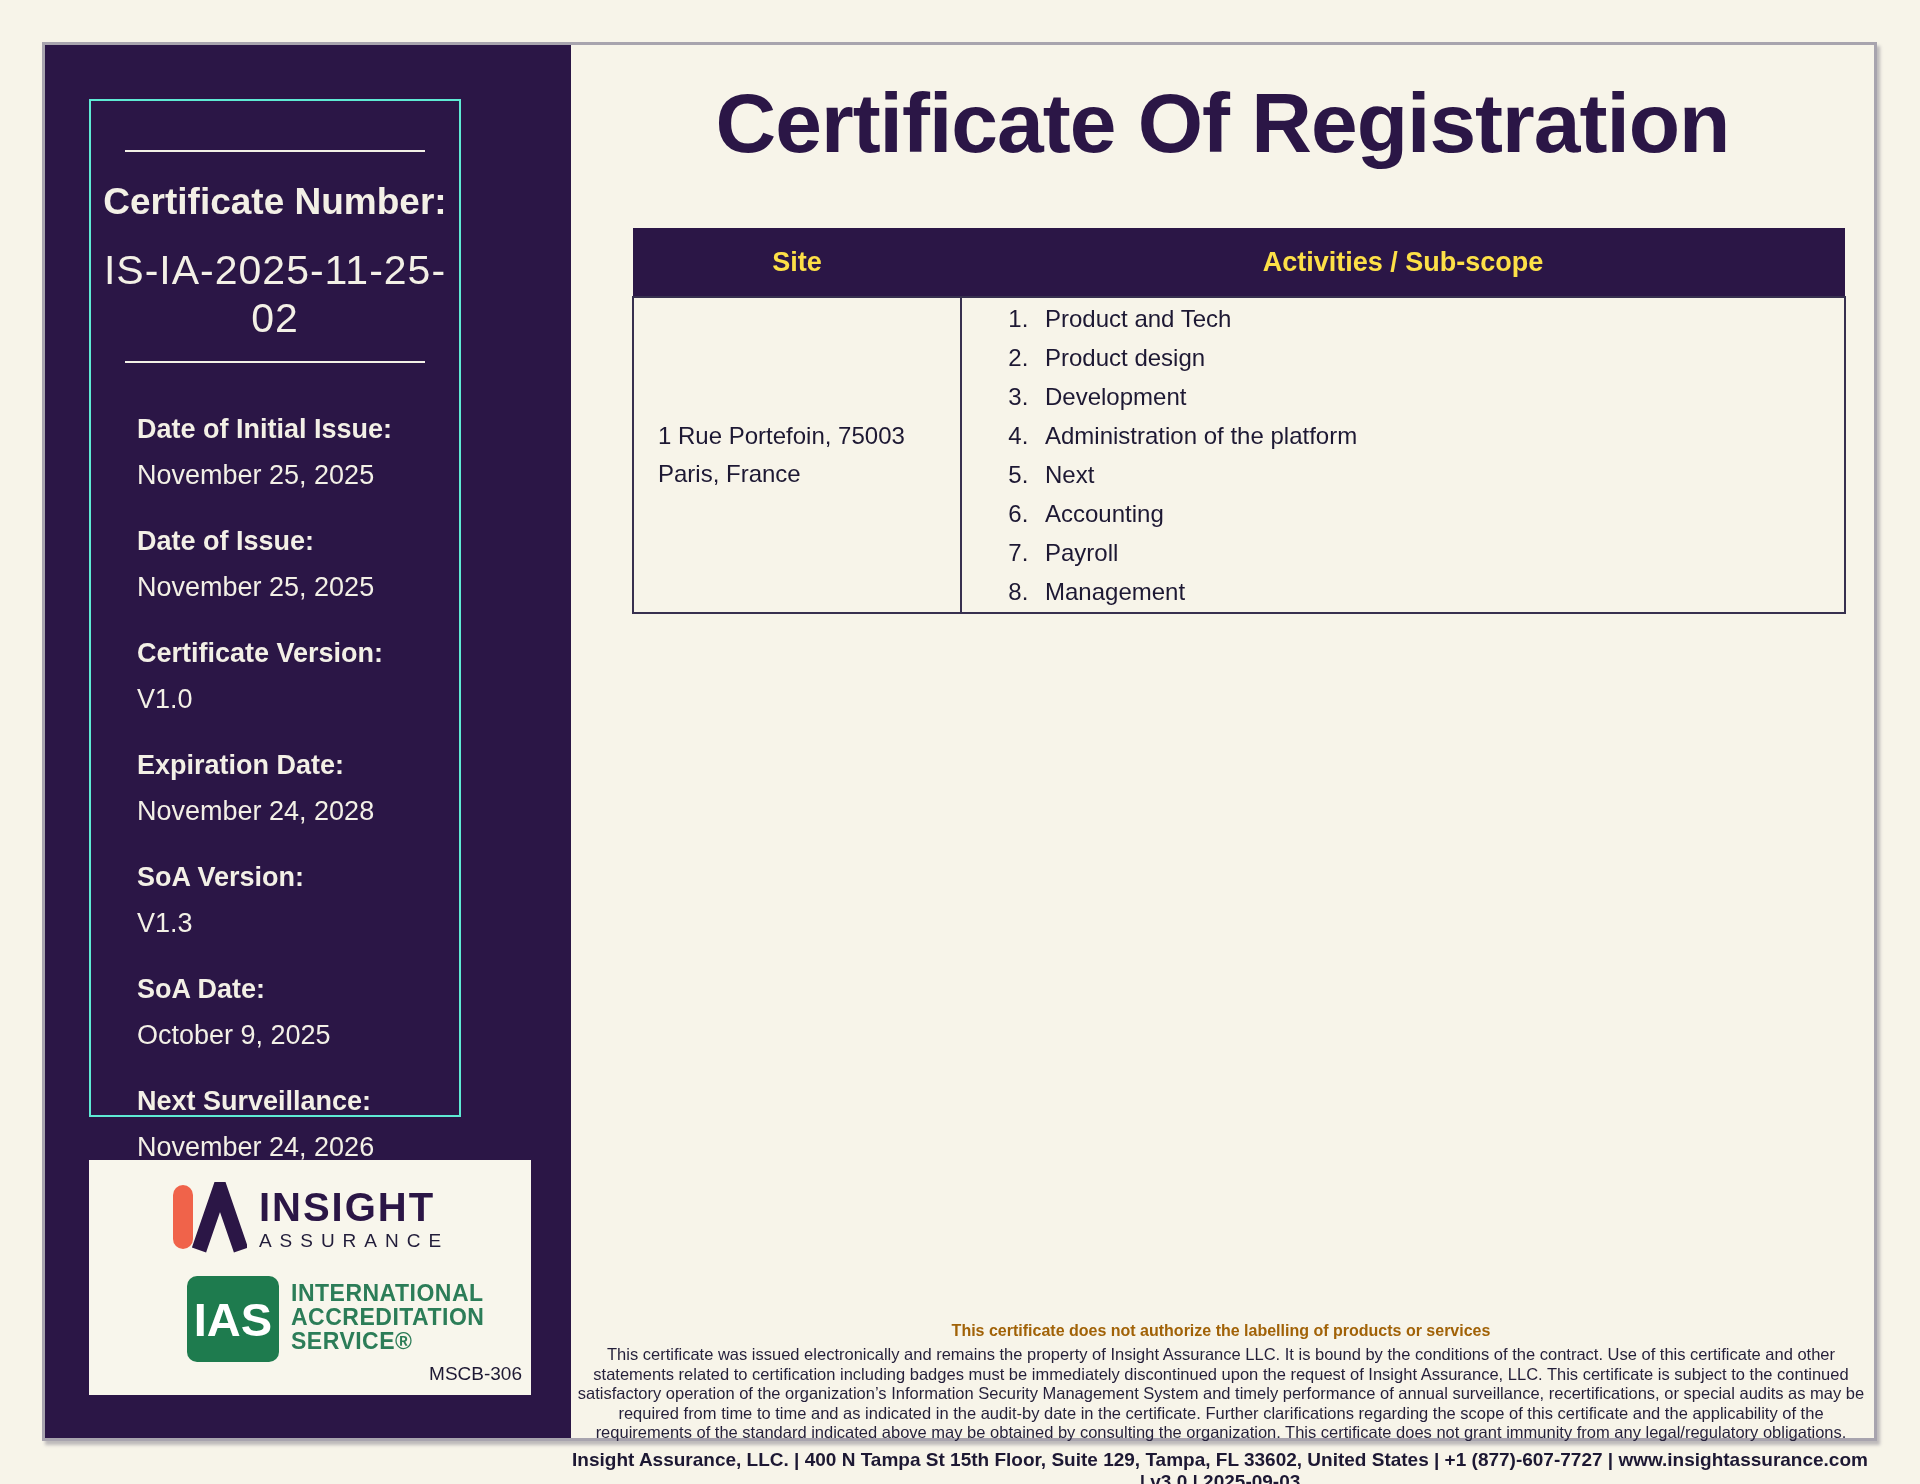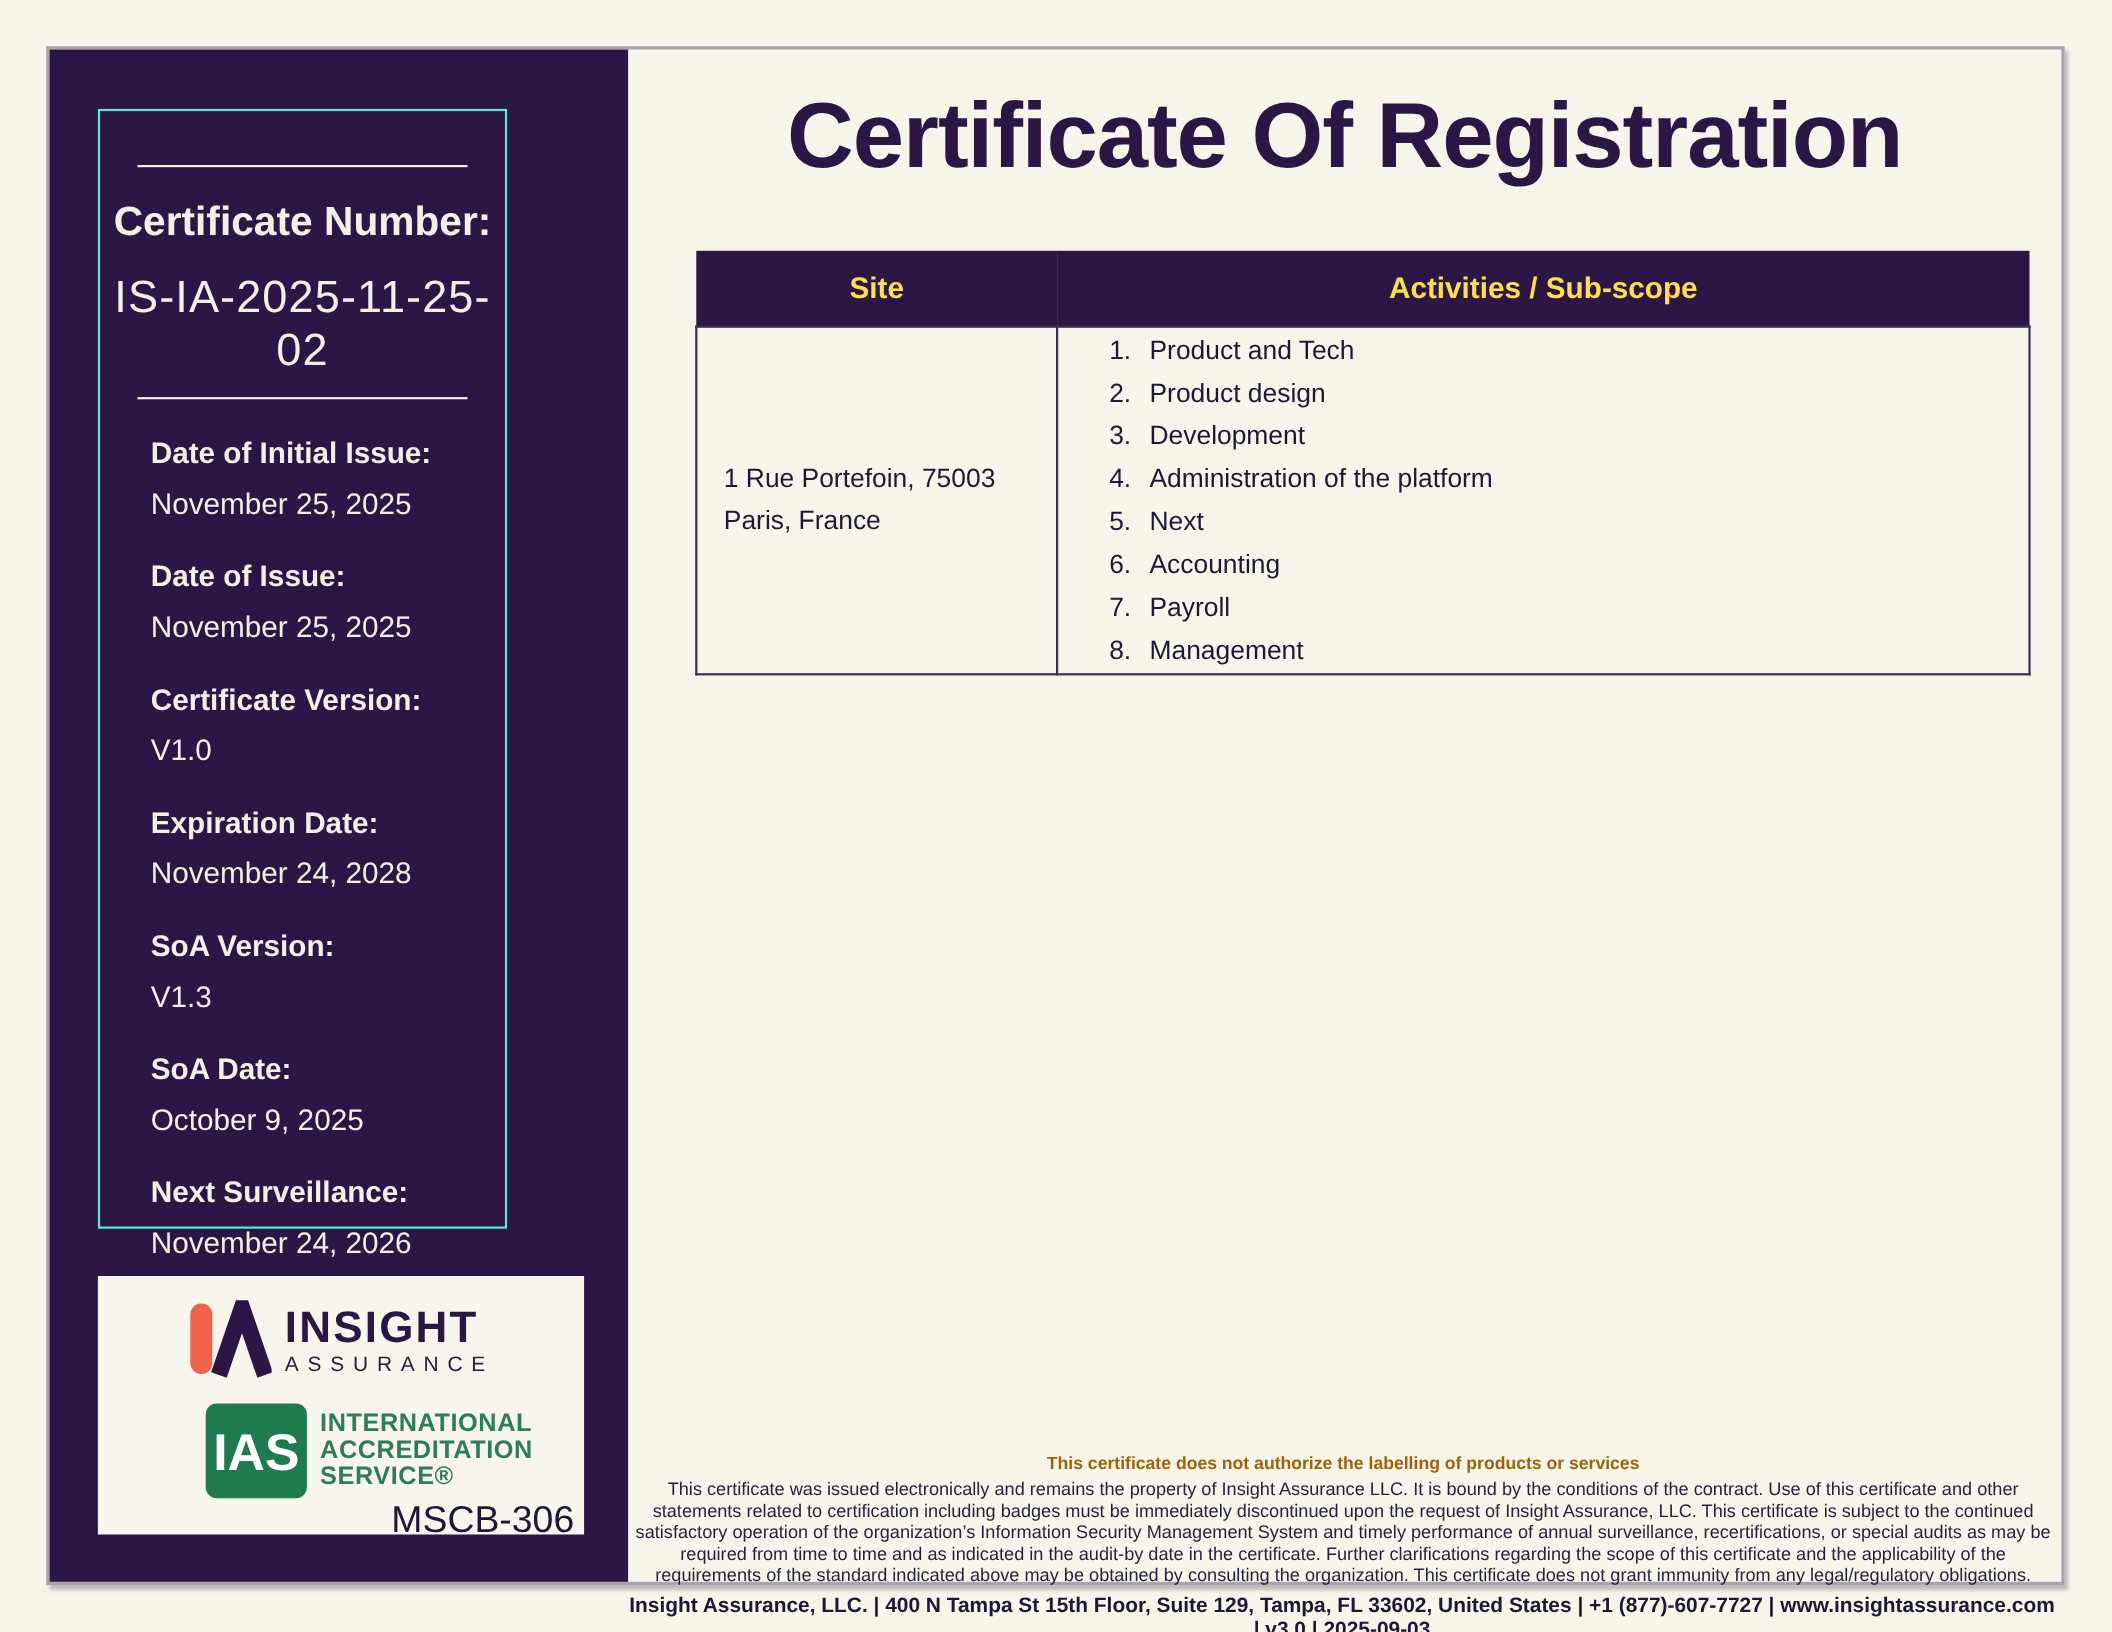--- a/index.html
+++ b/index.html
@@ -19,38 +19,38 @@
   .sidebar{position:absolute;left:0;top:0;width:526px;height:100%;background:#2b1646;}
   .detail-box{
     position:absolute;left:44px;top:54px;width:372px;height:1018px;
     box-sizing:border-box;border:2px solid #5eead4;color:#f3f0e6;
   }
   .rule{width:300px;border-top:2px solid #f3f0e6;margin:0 auto;}
   .rule-top{margin-top:49px;}
   .cert-num-label{margin-top:28px;text-align:center;font-size:37px;font-weight:bold;line-height:44px;}
   .cert-num{margin-top:22px;text-align:center;font-size:41px;line-height:48px;font-weight:400;letter-spacing:1px;}
   .rule-bottom{margin-top:19px;}
-  .details{padding:33px 14px 0 46px;}
+  .details{padding:50px 14px 0 46px;}
   .detail{margin-bottom:33px;}
   .dlabel{font-size:27px;font-weight:bold;line-height:33px;}
   .dvalue{font-size:27px;line-height:33px;margin-top:13px;font-weight:400;}
   
   .logo-box{position:absolute;left:44px;top:1115px;width:442px;height:235px;background:#f8f6ec;}
   .ia-row{position:absolute;left:0;top:22px;width:100%;display:flex;align-items:center;justify-content:center;gap:12px;}
   .ia-mark{width:76px;height:74px;}
   .insight{font-size:40px;font-weight:bold;color:#2b1646;letter-spacing:2px;line-height:40px;}
   .assurance{font-size:19px;letter-spacing:8px;color:#221d3a;margin-top:3px;font-weight:400;}
   .ias-row{position:absolute;left:98px;top:116px;display:flex;gap:12px;}
   .ias-badge{
     width:92px;height:86px;background:#1e7b4e;border-radius:10px;
     color:#ffffff;font-size:47px;font-weight:bold;
     display:flex;align-items:center;justify-content:center;
   }
   .ias-lines{padding-top:5px;color:#2c7d58;font-weight:bold;font-size:23px;line-height:24px;letter-spacing:.5px;}
-  .mscb{position:absolute;right:9px;top:203px;font-size:34px;color:#1d1833;margin-left:32px;}
+  .mscb{position:absolute;right:9px;top:203px;font-size:19px;color:#1d1833;margin-left:32px;}
   
   .main{position:absolute;left:526px;top:0;right:0;bottom:0;}
   .page-title{
     position:absolute;left:0;right:0;top:30px;margin:0;
     text-align:center;font-size:84px;font-weight:bold;color:#2b1646;
     letter-spacing:-1px;white-space:nowrap;
   }
   .scope-table{position:absolute;left:61px;top:183px;width:1214px;border-collapse:collapse;table-layout:fixed;}
   .scope-table th{
     background:#2b1646;color:#fde047;font-size:27px;font-weight:bold;height:68px;padding:0;

